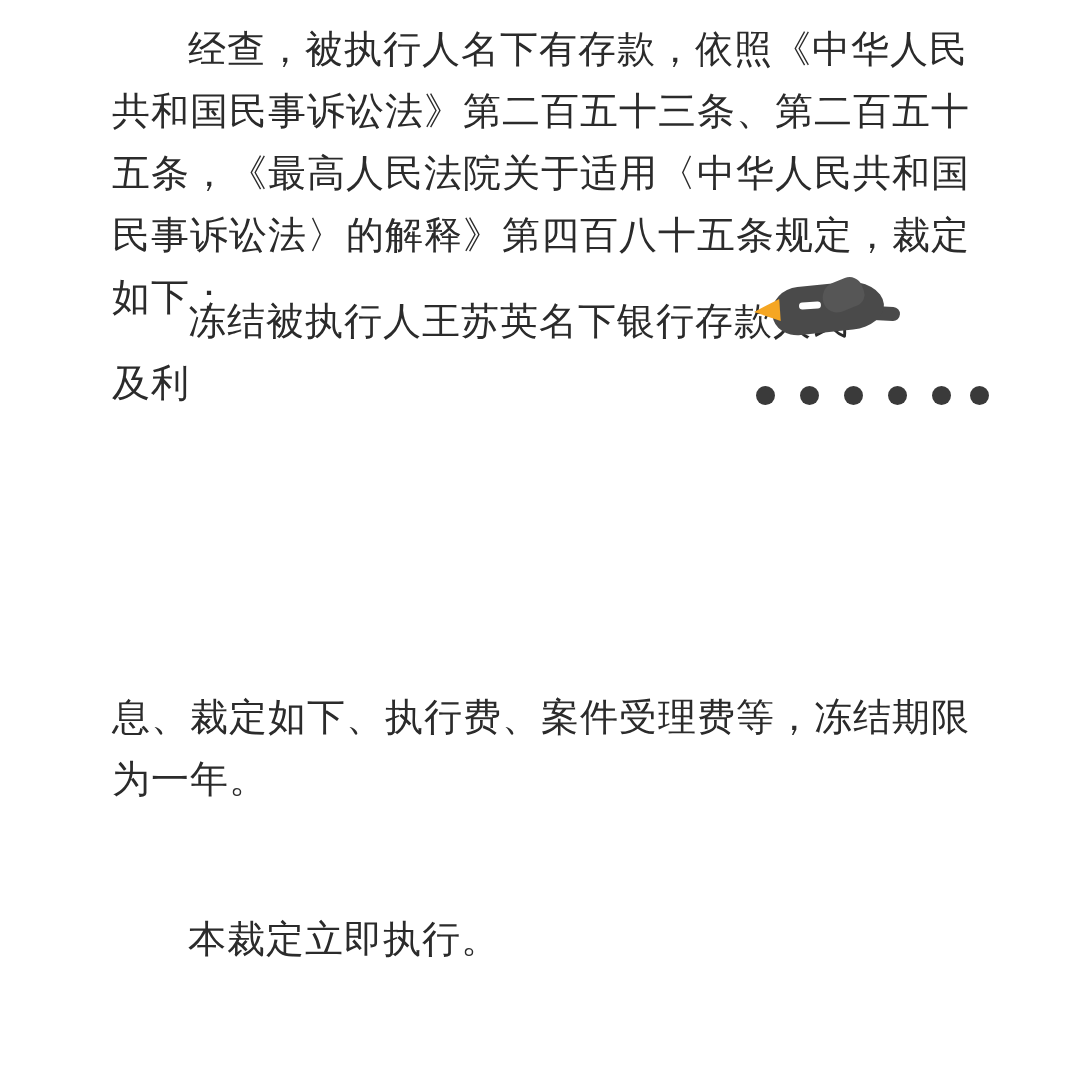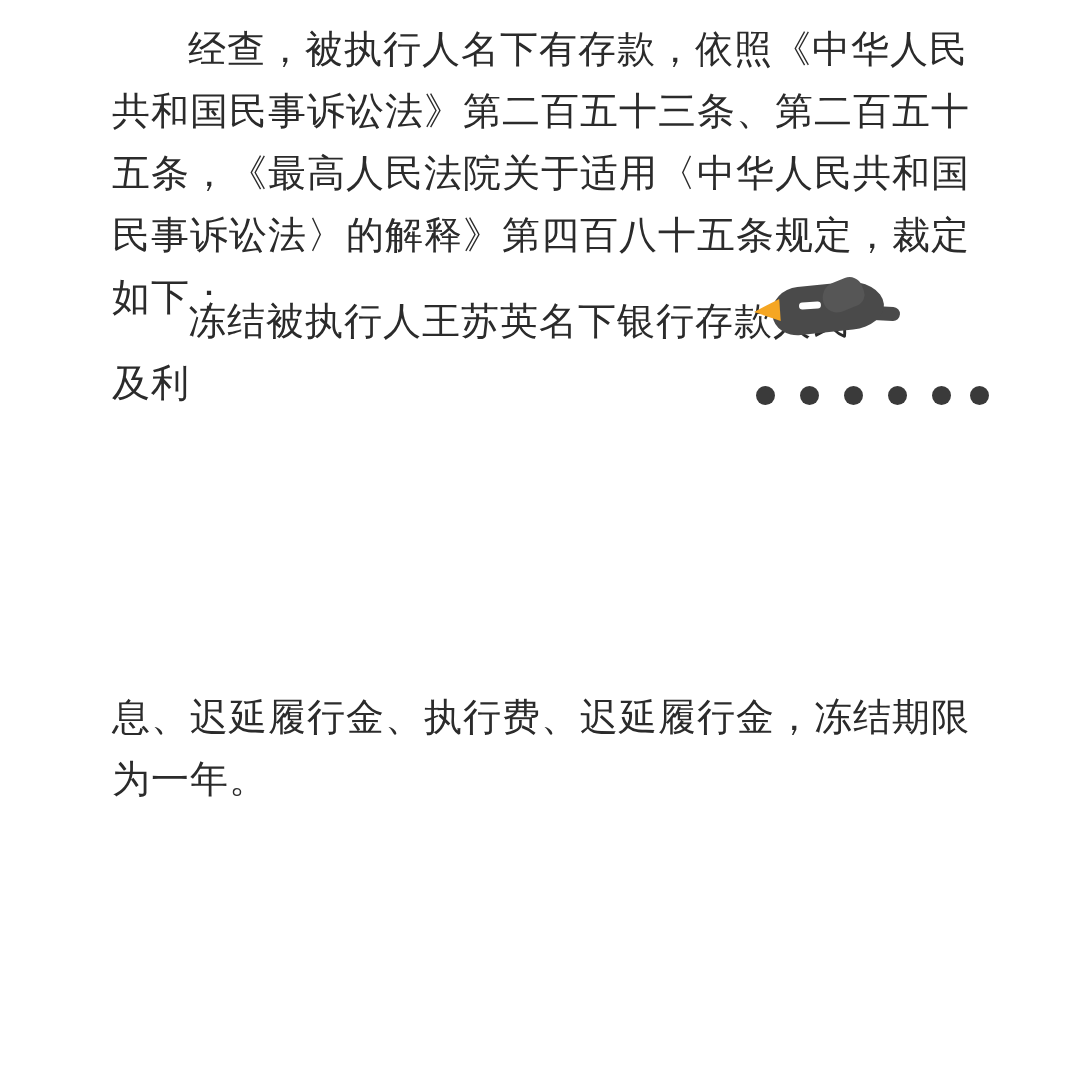--- a/index.html
+++ b/index.html
@@ -168,17 +168,18 @@
 
   <div class="dots">
     <i></i>
     <i></i>
     <i></i>
     <i></i>
     <i></i>
     <i></i>
   </div>
 
-  <div class="para block-3">息、迟延履行金、执行费、迟延履行金，冻结期限为一年。</div>
+  <div class="para block-3">息、裁定如下、执行费、案件受理费等，冻结期限为一年。</div>
 
 
+  <div class="para block-5">本裁定立即执行。</div>
 
 </div>
 
 </body></html>

